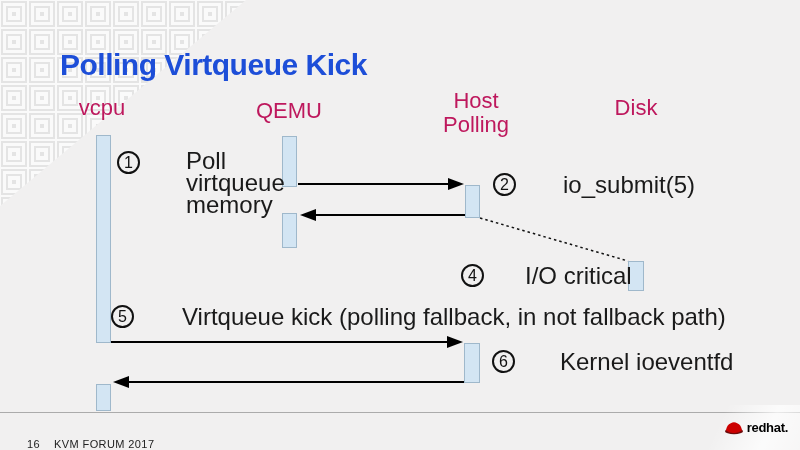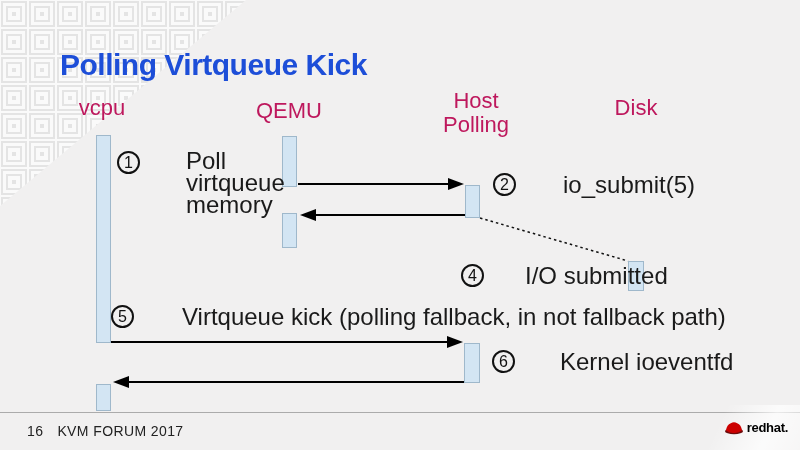--- a/index.html
+++ b/index.html
@@ -58,22 +58,22 @@
   .t6{left:524px;top:351px;white-space:nowrap;}
   .footer-line{
     position:absolute;left:0;top:412px;width:800px;height:1px;background:#ababab;
   }
   .footer-band{
     position:absolute;left:620px;top:405px;width:320px;height:80px;
     background:linear-gradient(115deg, rgba(255,255,255,0) 30%, rgba(255,255,255,0.75) 45%, rgba(255,255,255,0) 70%);
     pointer-events:none;
   }
   .footer-left{
-    position:absolute;left:27px;top:423px;
-    font-size:14px;letter-spacing:0.4px;color:#222;
+    position:absolute;left:27px;top:438px;
+    font-size:11px;letter-spacing:0.4px;color:#222;
   }
   .footer-left .page-num{margin-right:14px;}
   .logo{
     position:absolute;right:12px;top:420px;
     display:flex;align-items:center;gap:3px;
   }
   .logo-text{font-size:13px;font-weight:700;color:#000;letter-spacing:-0.3px;}
 </style>
 </head>
 <body>
@@ -130,21 +130,21 @@
   </g>
 </svg>
 
 <div class="step-circle c1">1</div>
 <div class="step-label t1">Poll virtqueue memory</div>
 
 <div class="step-circle c2">2</div>
 <div class="step-label t2">io_submit(5)</div>
 
 <div class="step-circle c4">4</div>
-<div class="step-label t4">I/O submitted</div>
+<div class="step-label t4">I/O critical</div>
 
 <div class="step-circle c5">5</div>
 <div class="step-label t5">Virtqueue kick (polling fallback, in not fallback path)</div>
 
 <div class="step-circle c6">6</div>
 <div class="step-label t6">Kernel ioeventfd</div>
 
 <div class="footer-line"></div>
 <div class="footer-band"></div>
 <div class="footer-left">

